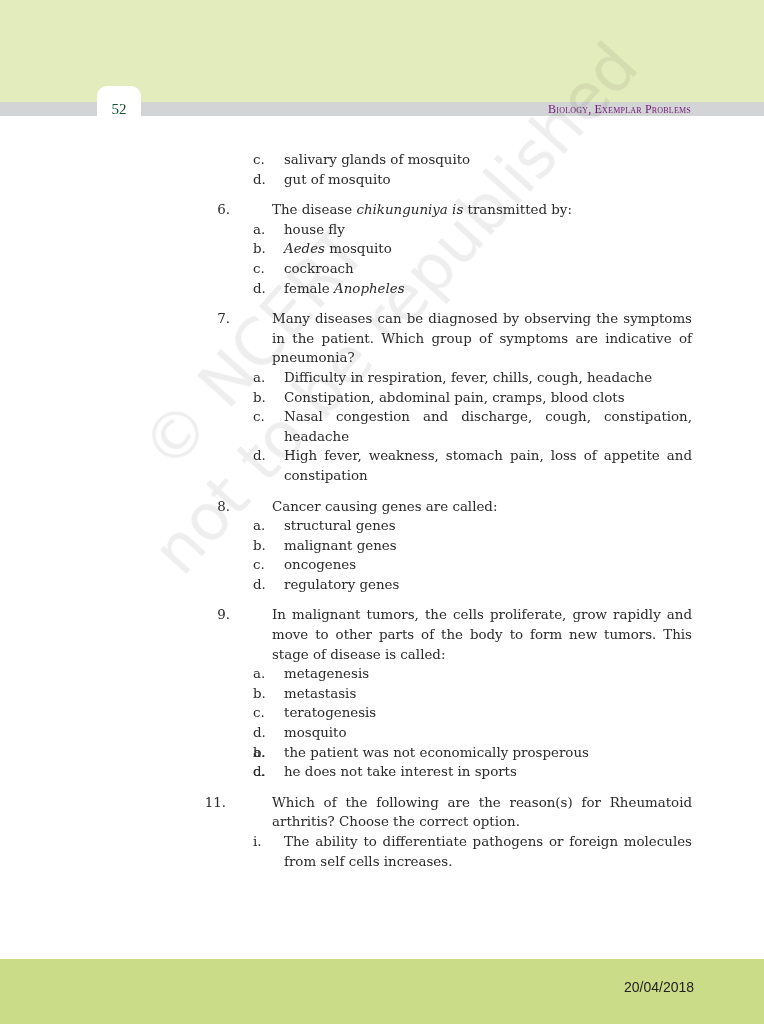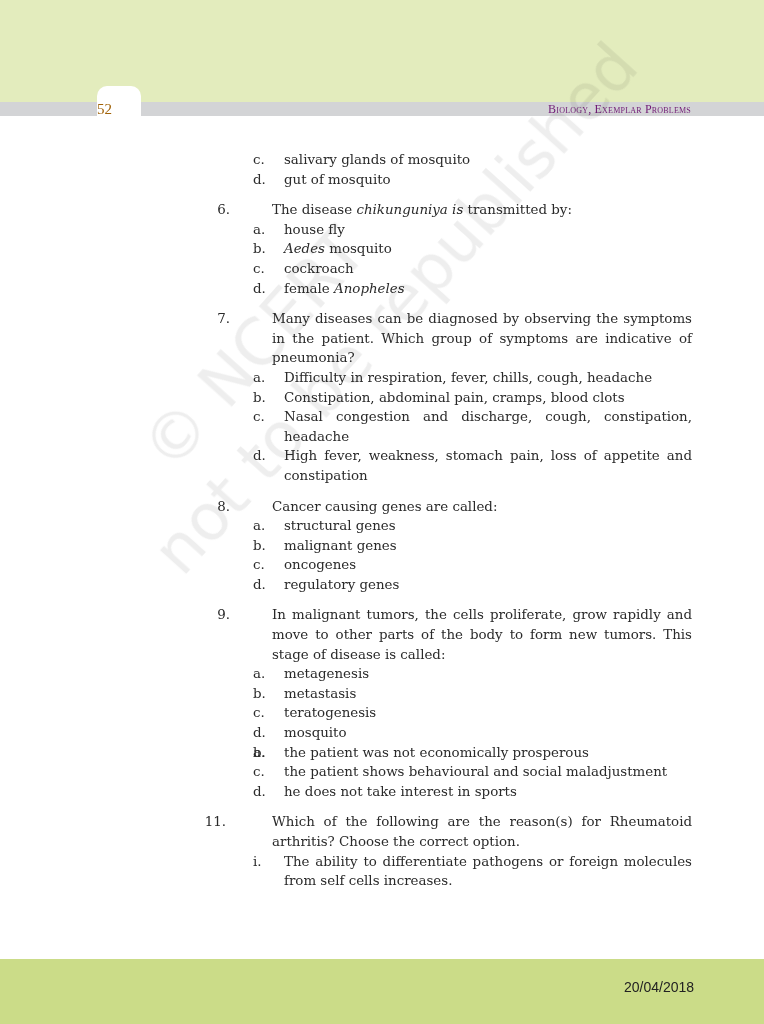--- a/index.html
+++ b/index.html
@@ -15,22 +15,22 @@
   }
   .header-bar {
     position: absolute; left: 0; top: 102px; width: 764px; height: 14px;
     background: #d3d4d6;
   }
   .page-tab {
     position: absolute; left: 97px; top: 86px; width: 44px; height: 34px;
     background: #ffffff; border-radius: 10px 10px 0 0;
   }
   .page-num {
-    position: absolute; left: 97px; top: 101px; width: 44px; 
-    font-family: "Liberation Serif", serif; font-size: 15px; color: #a16207;
+    position: absolute; left: 97px; top: 101px; width: 44px; text-align: center;
+    font-family: "Liberation Serif", serif; font-size: 15px; color: #14532d;
   }
   .running-head {
     position: absolute; right: 73px; top: 102px;
     font-family: "Liberation Serif", serif; font-size: 12px; color: #701a75;
     font-variant: small-caps; letter-spacing: 0.2px;
   }
   .footer-band {
     position: absolute; left: 0; top: 959px; width: 764px; height: 65px;
     background: #cbdc88;
   }
@@ -118,21 +118,21 @@
     <span class="q-num">9.</span>
     <div class="q-text">In malignant tumors, the cells proliferate, grow rapidly and move to other parts of the body to form new tumors. This stage of disease is called:</div>
   </div>
   <div class="opt"><span class="opt-label">a.</span><span>metagenesis</span></div>
   <div class="opt"><span class="opt-label">b.</span><span>metastasis</span></div>
   <div class="opt"><span class="opt-label">c.</span><span>teratogenesis</span></div>
   <div class="opt"><span class="opt-label">d.</span><span>mosquito</span></div>
 
   <div class="opt"><span class="opt-label">a.</span></div>
   <div class="opt"><span class="opt-label">b.</span><span>the patient was not economically prosperous</span></div>
-  <div class="opt"><span class="opt-label">c.</span><span>the patient shows behavioural and social maladjustment</span></div>
+  <div class="opt"><span class="opt-label">c.</span></div>
   <div class="opt"><span class="opt-label">d.</span><span>he does not take interest in sports</span></div>
 
   <div class="q">
     <span class="q-num two">11.</span>
     <div class="q-text">Which of the following are the reason(s) for Rheumatoid arthritis? Choose the correct option.</div>
   </div>
   <div class="opt"><span class="opt-label">i.</span><span>The ability to differentiate pathogens or foreign molecules from self cells increases.</span></div>
 
 </div>
 

